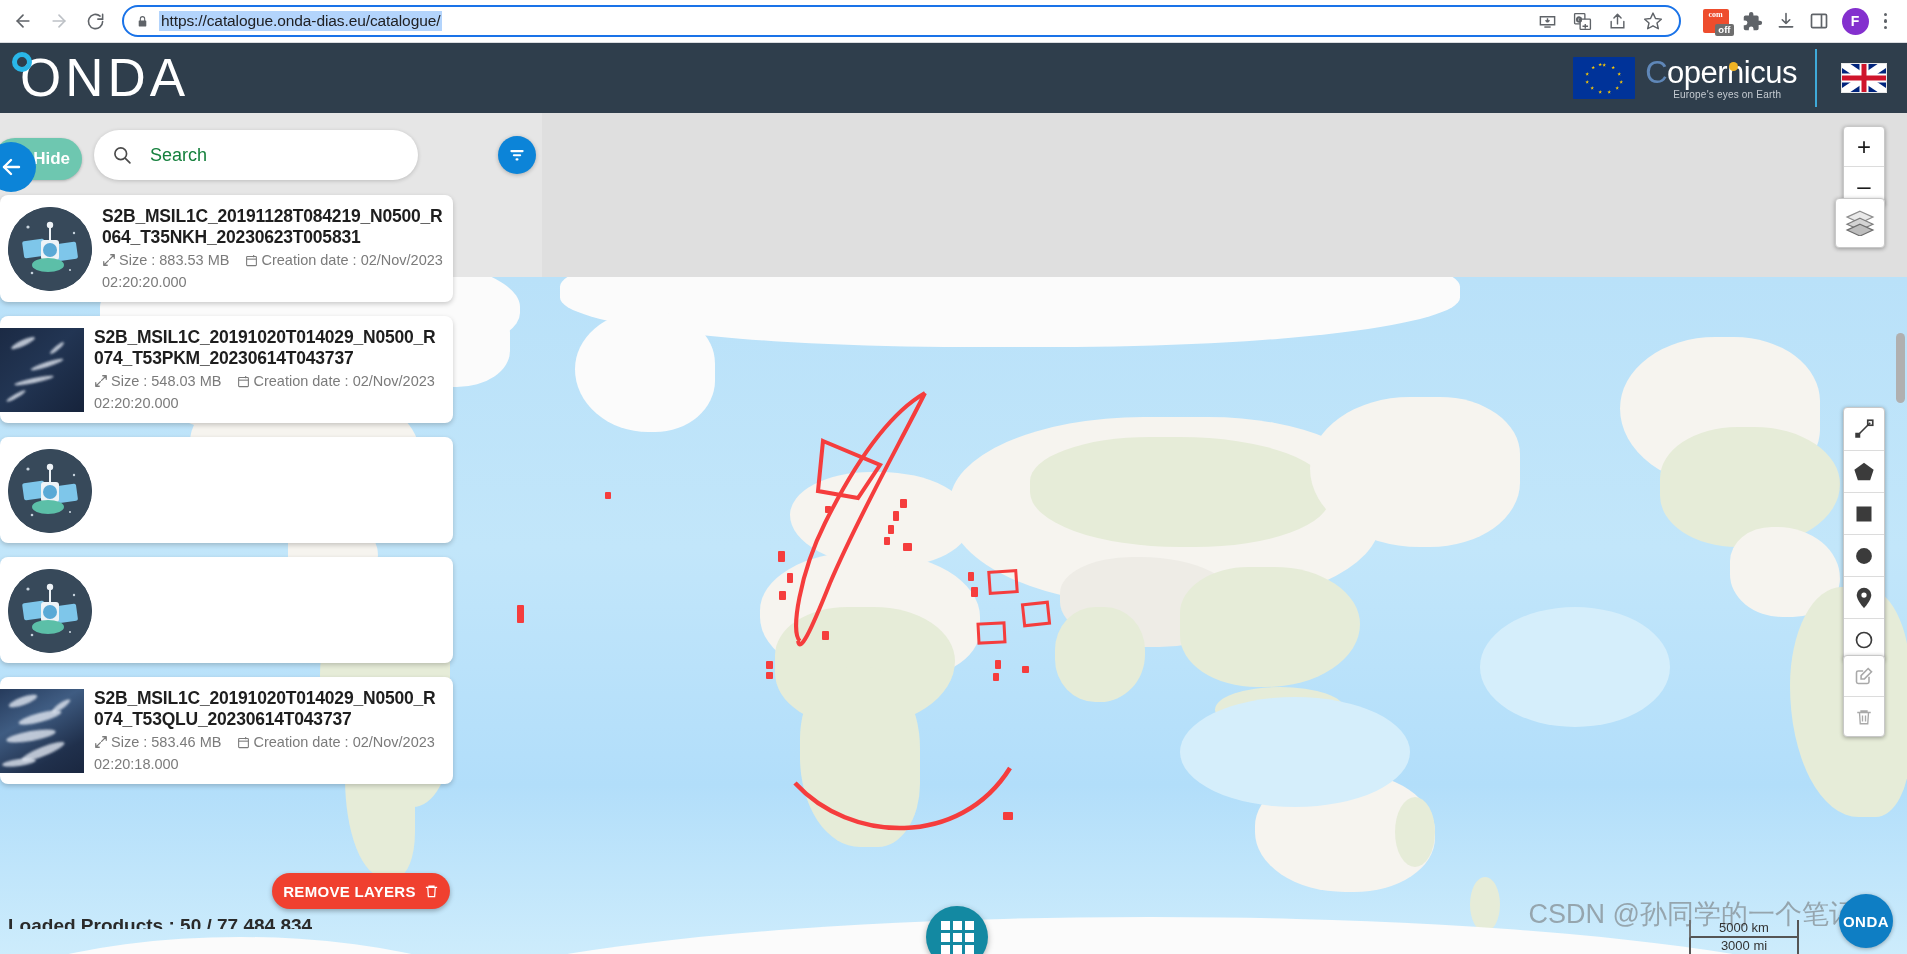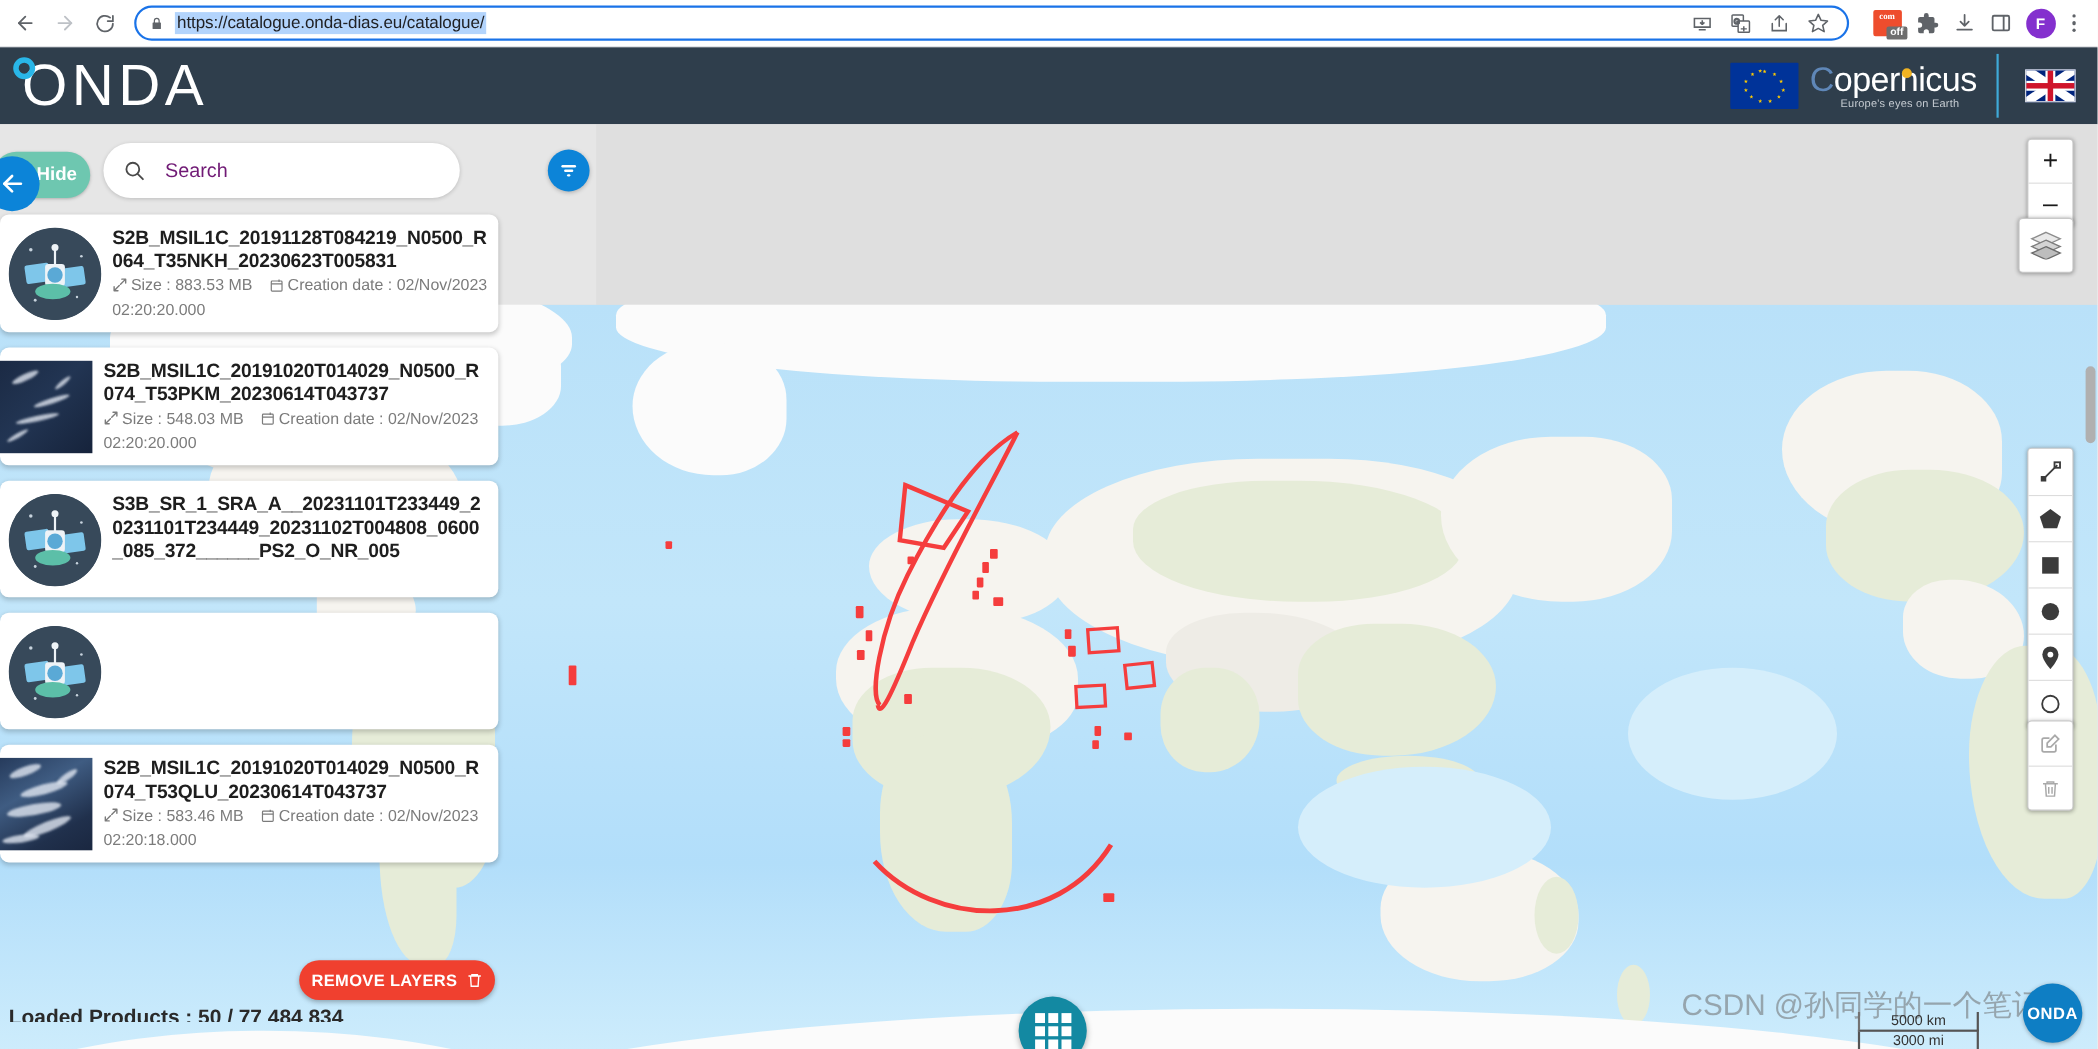--- a/index.html
+++ b/index.html
@@ -152,21 +152,21 @@
   }
   .hide-circle {
     position: absolute; left: -8px; top: 4px; width: 50px; height: 50px;
     border-radius: 50%; background: #0c84d8; display: flex; align-items: center; justify-content: center;
   }
   .search-box {
     position: absolute; left: 94px; top: 0; width: 324px; height: 50px;
     background: #fff; border-radius: 25px; display: flex; align-items: center;
     padding: 0 18px; box-shadow: 0 1px 4px rgba(0,0,0,.18);
   }
-  .search-placeholder { font-size: 18px; color: #701a75; margin-left: 18px; }
+  .search-placeholder { font-size: 18px; color: #15803d; margin-left: 18px; }
   .filter-btn {
     position: absolute; left: 498px; top: 6px; width: 38px; height: 38px;
     border-radius: 50%; background: #0c84d8; display: flex; align-items: center; justify-content: center;
     box-shadow: 0 1px 4px rgba(0,0,0,.25);
   }
 
   .results { position: absolute; top: 82px; left: 0; width: 545px; height: 700px;
              pointer-events: auto; }
   .card {
     position: relative; width: 453px; margin: 0 0 14px 0;
@@ -671,21 +671,20 @@
             <line x1="42" y1="20" x2="42" y2="36" stroke="#eef3f7" stroke-width="2"></line>
             <circle cx="42" cy="18" r="3.2" fill="#eef3f7"></circle>
             <rect x="15" y="33" width="22" height="17" rx="2" fill="#7ec6ea" transform="rotate(-8 26 41)"></rect>
             <rect x="47" y="36" width="22" height="17" rx="2" fill="#7ec6ea" transform="rotate(-8 58 44)"></rect>
             <rect x="33" y="33" width="18" height="20" rx="3" fill="#eef3f7"></rect>
             <circle cx="42" cy="43" r="7" fill="#5aa9d6"></circle>
             <ellipse cx="40" cy="58" rx="16" ry="7" fill="#5cbfa8"></ellipse>
           </svg>
         </div>
         <div class="card-body">
-          <div class="card-title">S3B_SR_1_SRA_A__20231101T233449_20231101T234449_20231102T004808_0600_085_372______PS2_O_NR_005</div>
         </div>
       </div>
 
       <div class="card">
         <div class="thumb-sat">
           <svg width="84" height="84" viewBox="0 0 84 84">
             <circle cx="42" cy="42" r="42" fill="#37495a"></circle>
             <circle cx="20" cy="20" r="1.6" fill="#c7d3dd"></circle>
               <circle cx="66" cy="26" r="1.2" fill="#c7d3dd"></circle>
             <circle cx="24" cy="66" r="1.3" fill="#c7d3dd"></circle>

